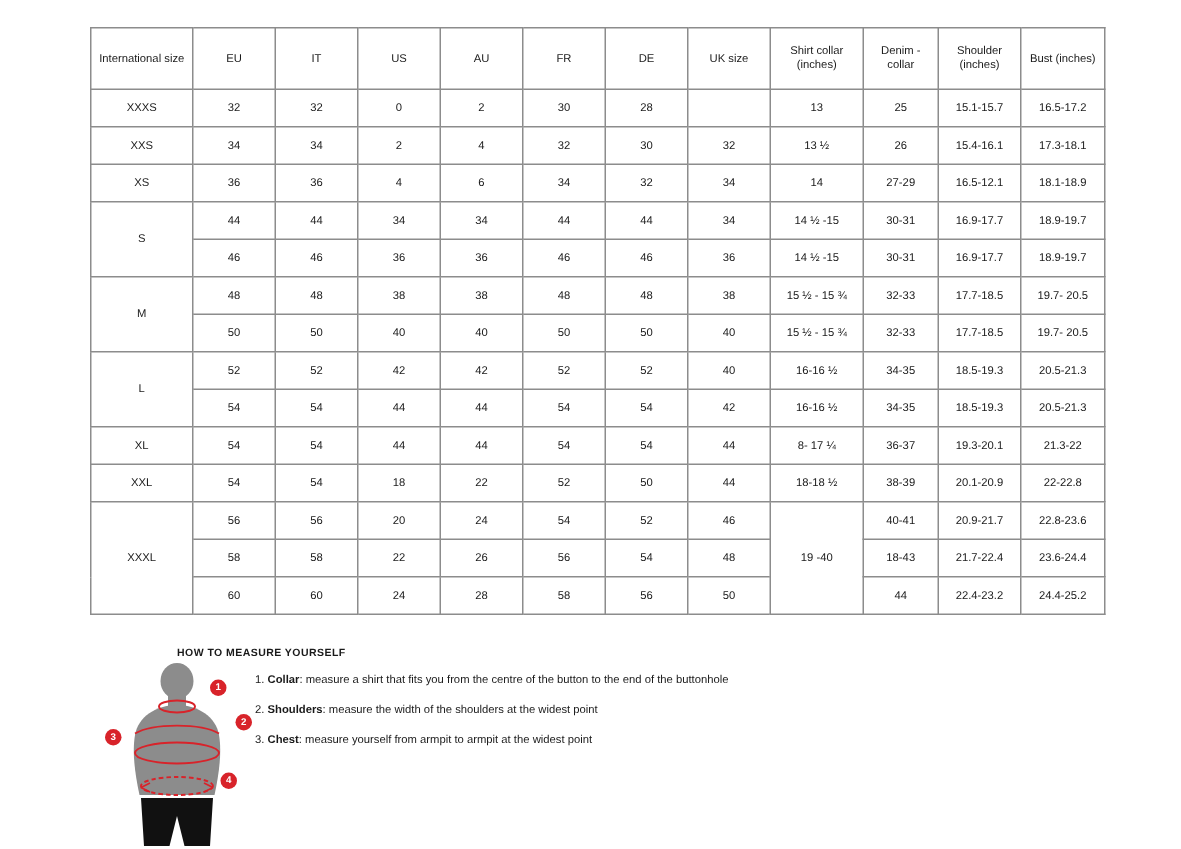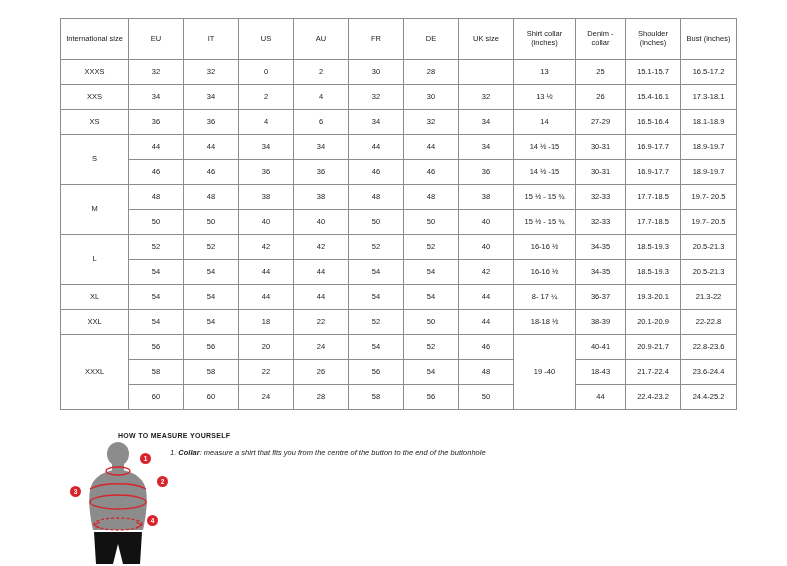--- a/index.html
+++ b/index.html
@@ -70,21 +70,20 @@
     font-size: 7px;
     font-weight: bold;
     letter-spacing: 0.3px;
     color: #1a1a1a;
   }
   .howto-list {
     position: absolute;
     left: 170px;
     top: 448px;
     width: 500px;
-    font-style: italic;
   }
   .howto-list .item {
     font-size: 7.5px;
     color: #1a1a1a;
     margin-bottom: 11px;
     line-height: 1.2;
   }
   .howto-list .item b { font-weight: bold; }
 
   .figure {
@@ -178,21 +177,21 @@
           <td class="lbl" rowspan="1">XS</td>
           <td>36</td>
           <td>36</td>
           <td>4</td>
           <td>6</td>
           <td>34</td>
           <td>32</td>
           <td>34</td>
           <td>14</td>
           <td>27-29</td>
-          <td>16.5-16.4</td>
+          <td>16.5-12.1</td>
           <td>18.1-18.9</td>
         </tr>
         <tr>
           <td class="lbl" rowspan="2">S</td>
           <td>44</td>
           <td>44</td>
           <td>34</td>
           <td>34</td>
           <td>44</td>
           <td>44</td>
@@ -363,15 +362,17 @@
       <path d="M82 85 L76 82 M82 85 L76 88" fill="none" stroke="#d8232a" stroke-width="1.2"></path>
     </svg>
     <div class="marker" style="left:80px; top:13px;">1</div>
     <div class="marker" style="left:97px; top:36px;">2</div>
     <div class="marker" style="left:10px; top:46px;">3</div>
     <div class="marker" style="left:87px; top:75px;">4</div>
   </div>
 
   <div class="howto-list" id="howto-list">
       <div class="item"><span>1.</span> <b>Collar</b><span>: measure a shirt that fits you from the centre of the button to the end of the buttonhole</span></div>
+      <div class="item"><span>2.</span> <b>Shoulders</b><span>: measure the width of the shoulders at the widest point</span></div>
+      <div class="item"><span>3.</span> <b>Chest</b><span>: measure yourself from armpit to armpit at the widest point</span></div>
     </div>
 
 </div>
 
 </body></html>

